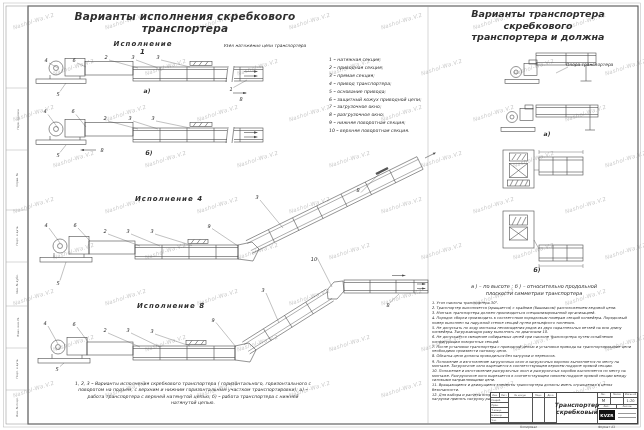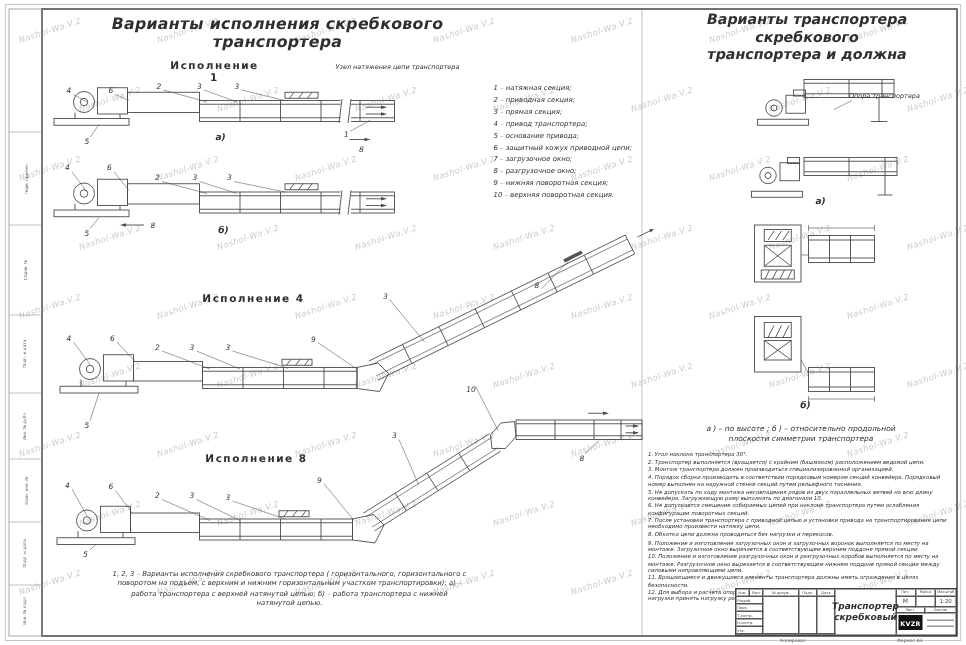--- a/index.html
+++ b/index.html
@@ -4,21 +4,21 @@
 <style>
   html,body{margin:0;padding:0;background:#e8e8e8;}
   .sheet{position:relative;width:644px;height:430px;background:#ffffff;overflow:hidden;
          font-family:"DejaVu Sans",sans-serif;color:#2f2f2f;}
   .abs{position:absolute;}
   .ctr{text-align:center;}
   .wm{position:absolute;font-size:5.5px;color:#cbcbcb;white-space:nowrap;
       transform:rotate(-18deg);font-style:italic;letter-spacing:.3px;}
   .title-l{font-size:10.5px;font-weight:bold;font-style:italic;letter-spacing:.2px;}
   .title-r{font-size:9.5px;font-weight:bold;font-style:italic;line-height:11.5px;text-align:center;}
-  .exec{font-size:7px;font-weight:bold;text-align:center;letter-spacing:1px;}
+  .exec{font-size:7px;font-weight:bold;font-style:italic;text-align:center;letter-spacing:1px;}
   .lbl-s{font-size:4.3px;font-style:italic;}
   .legend-item{font-size:4.6px;font-style:italic;line-height:7.9px;white-space:nowrap;}
   .note-item{font-size:3.6px;font-style:italic;line-height:1.25;margin-bottom:.6px;}
   .cap{font-size:4.6px;font-style:italic;line-height:6.4px;text-align:center;}
   .rcap{font-size:5px;font-style:italic;line-height:6.8px;text-align:center;}
   .side-cell{position:absolute;left:6px;width:22px;display:flex;align-items:center;justify-content:center;}
   .side-cell span{transform:rotate(-90deg);font-size:2.8px;color:#666;white-space:nowrap;}
   
   .stamp{position:absolute;left:490px;top:392px;width:148px;height:32px;border:1px solid #444;box-sizing:border-box;background:#fff;}
   .stamp .cell{position:absolute;box-sizing:border-box;border-right:.5px solid #555;border-bottom:.5px solid #555;

